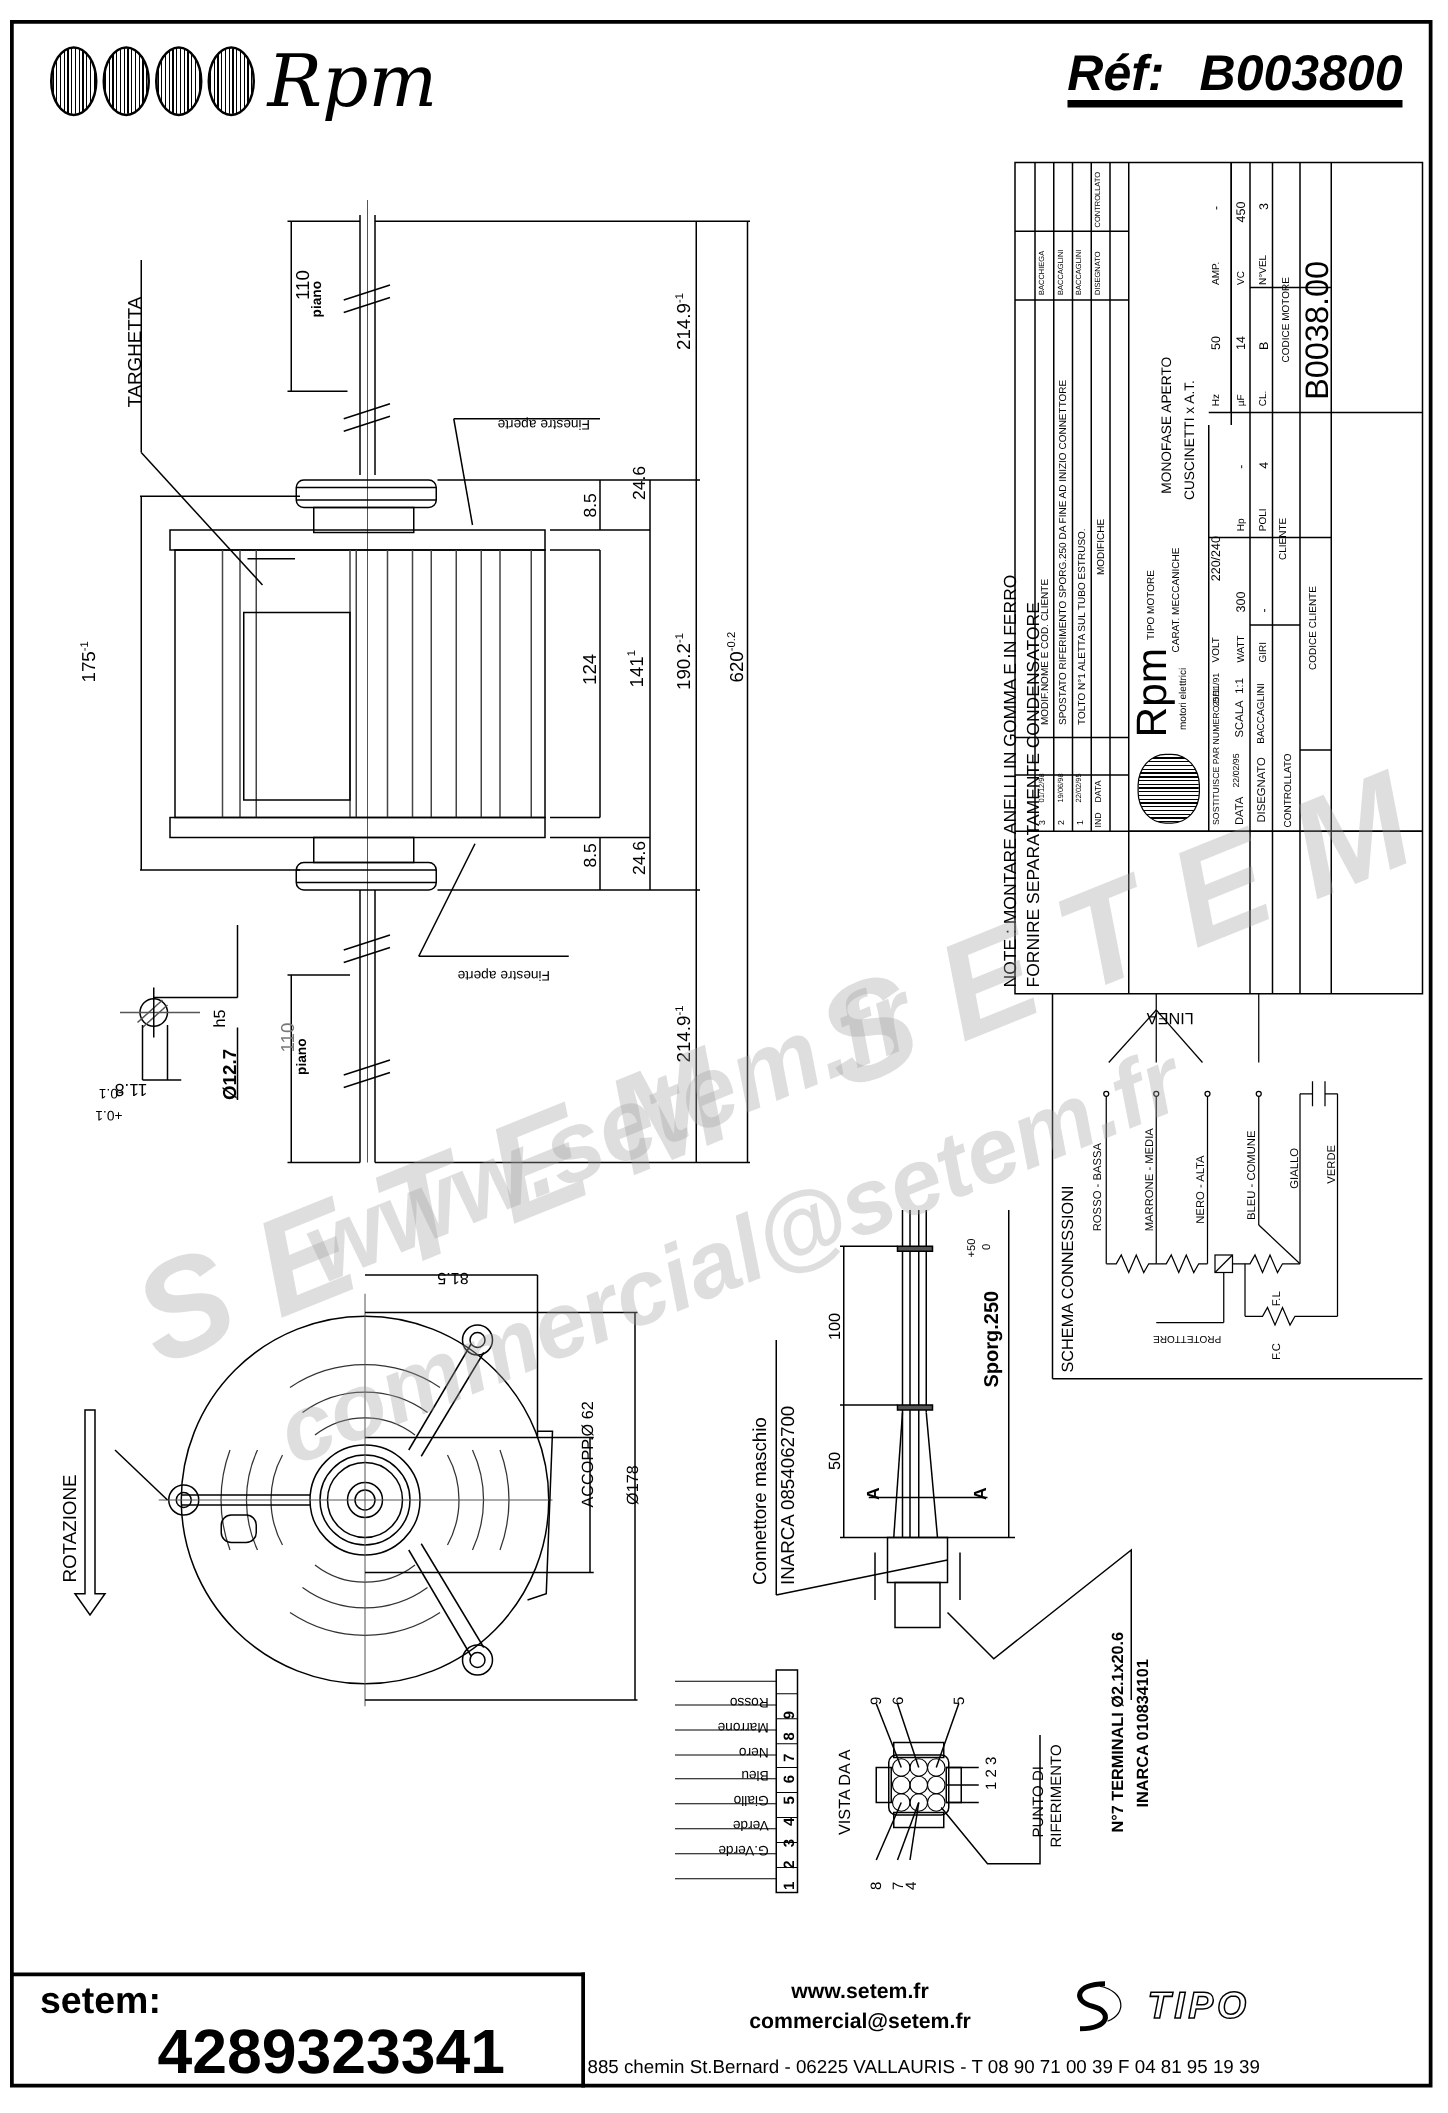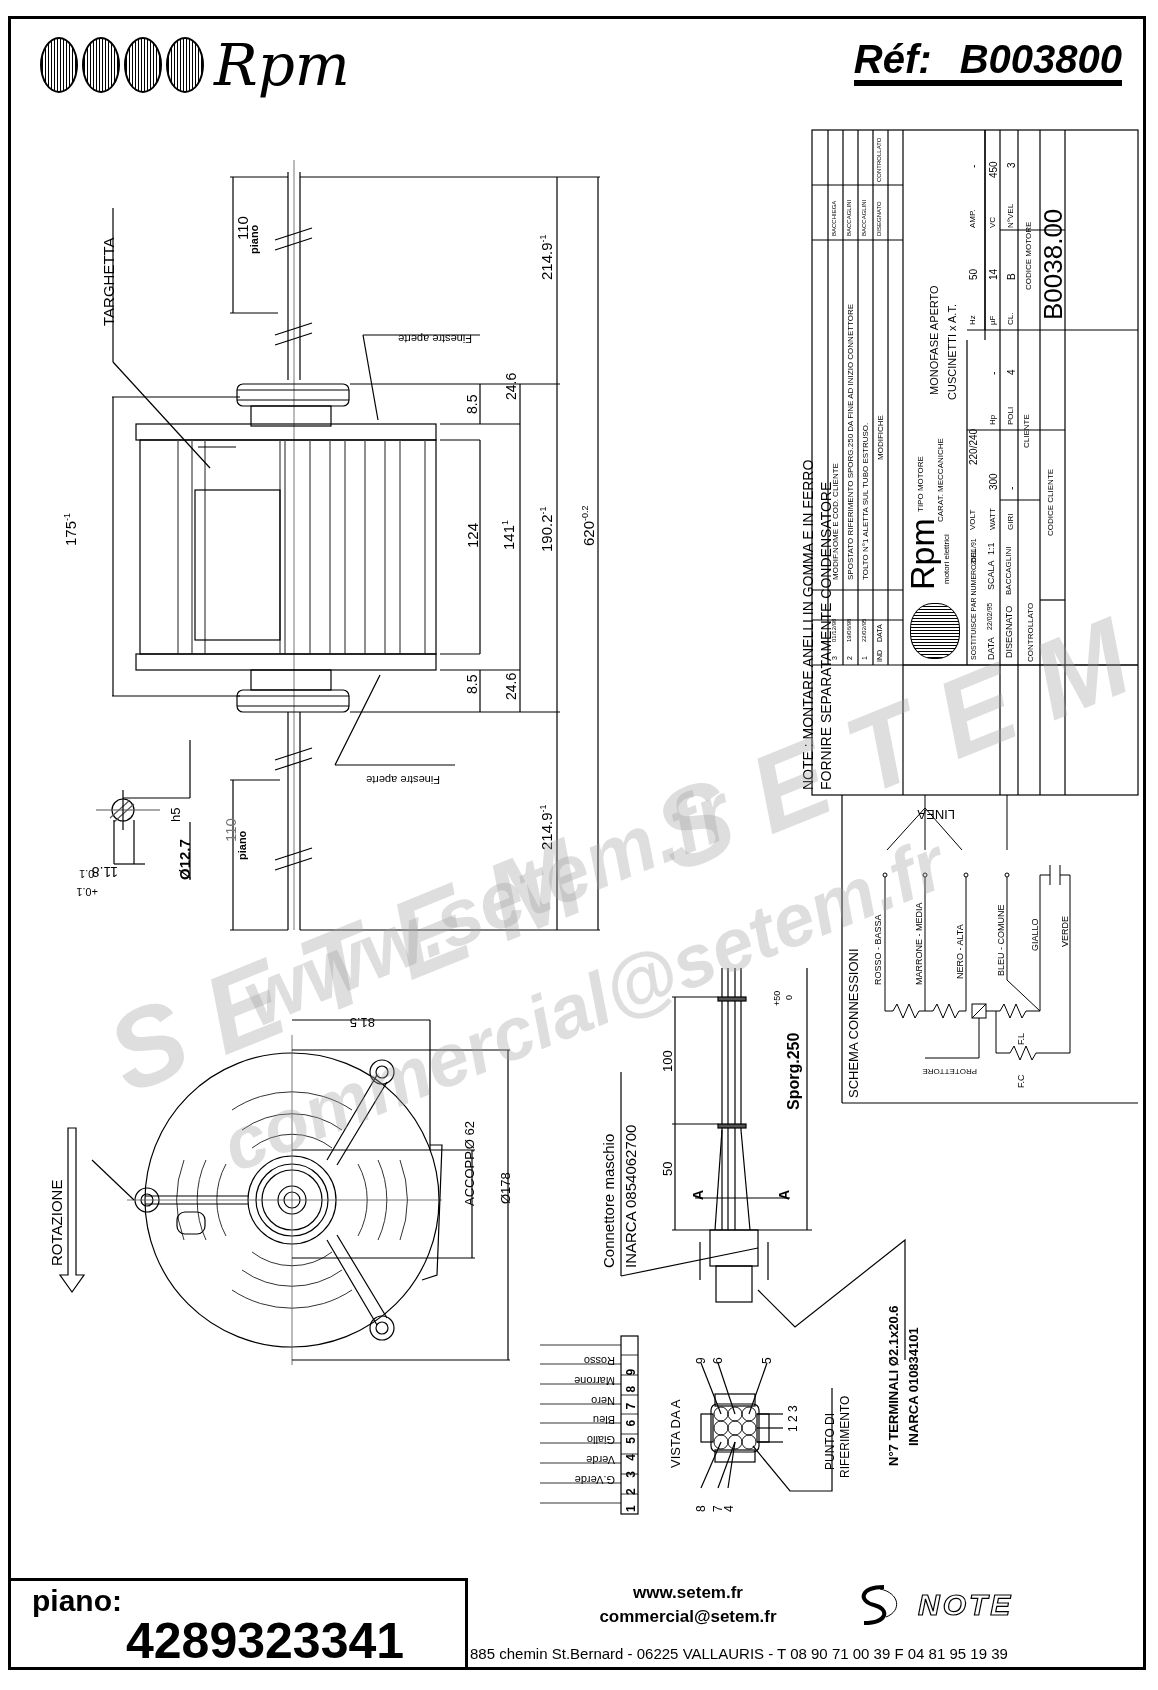--- a/index.html
+++ b/index.html
@@ -471,26 +471,26 @@
 <div class="abs rot" style="left:1060px;top:947px;transform:rotate(-90deg);font-size:9px;">VERDE</div>
 <div class="abs rot" style="left:977px;top:1076px;transform:rotate(180deg);font-size:8px;">PROTETTORE</div>
 <div class="abs rot" style="left:1016px;top:1045px;transform:rotate(-90deg);font-size:9px;">F.L</div>
 <div class="abs rot" style="left:1016px;top:1088px;transform:rotate(-90deg);font-size:9px;">F.C</div>
 
 <div class="abs rot wm" style="left:230px;top:960px;transform:rotate(-22deg);font-size:80px;">www.setem.fr</div>
 <div class="abs rot wm" style="left:90px;top:1000px;transform:rotate(-22deg);font-size:110px;letter-spacing:30px;">SETEM  SETEM</div>
 <div class="abs rot wm" style="left:210px;top:1110px;transform:rotate(-22deg);font-size:74px;">commercial@setem.fr</div>
 
 <div class="abs code-box"></div>
-<div class="abs code-lbl">piano:</div>
+<div class="abs code-lbl">setem:</div>
 <div class="abs code-val">4289323341</div>
 <div class="abs contact">
   <div class="web">www.setem.fr</div>
   <div class="mail">commercial@setem.fr</div>
   <div class="addr">885 chemin St.Bernard  -  06225 VALLAURIS  -  T 08 90 71 00 39   F 04 81 95 19 39</div>
 </div>
 <div class="abs setem-logo">
   <svg width="60" height="44">
     <path d="M34,4 C10,4 8,18 24,22 C40,26 38,40 14,40" stroke="#000" stroke-width="4" fill="none"></path>
     <path d="M30,6 C50,10 52,28 36,34" stroke="#000" stroke-width="1" fill="none"></path>
   </svg>
-  <span class="setem-word">NOTE</span>
+  <span class="setem-word">TIPO</span>
 </div>
 
 </body></html>

